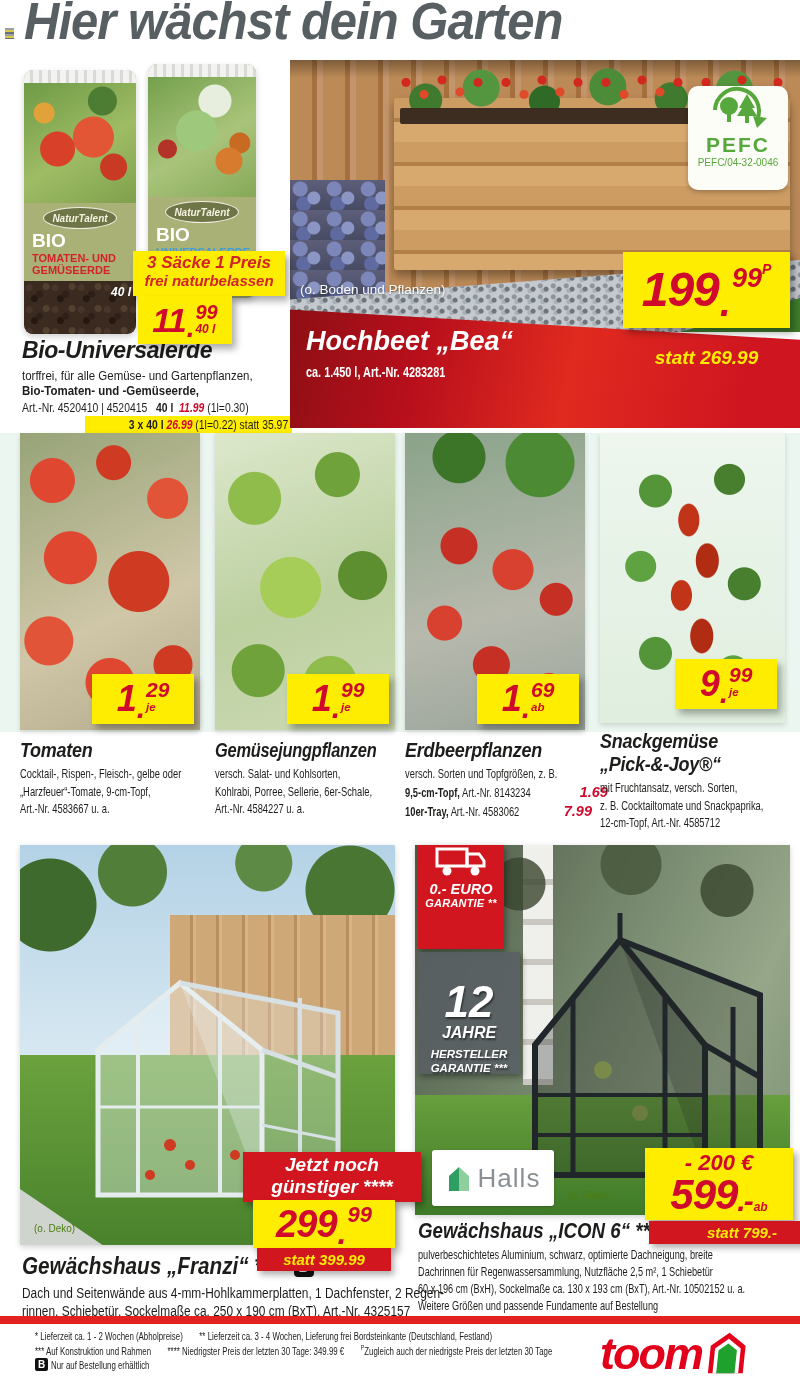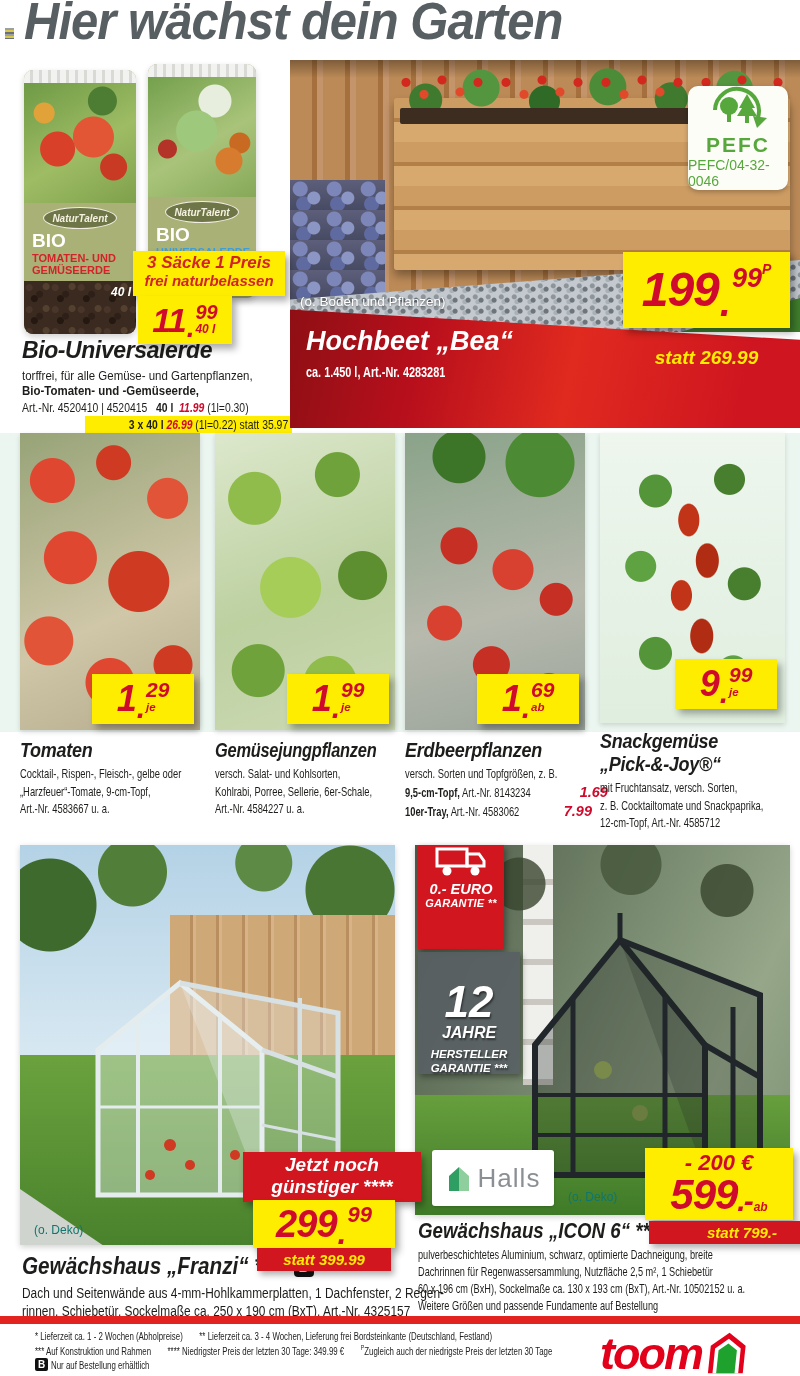--- a/index.html
+++ b/index.html
@@ -88,21 +88,21 @@
   .hb-gravel{position:absolute;left:0;bottom:0;width:100%;height:72px;
      clip-path:polygon(0 55%,100% 0,100% 100%,0 100%);
      background:radial-gradient(circle at 25% 35%,#8d949a 0 2px,#0000 3px),
        radial-gradient(circle at 70% 65%,#6d747a 0 2px,#0000 3px),
        radial-gradient(circle at 45% 80%,#aab1b6 0 2px,#0000 3px),#c3c9ce;background-size:13px 11px;}
   .hb-grass{position:absolute;right:0;bottom:0;width:120px;height:34px;
      clip-path:polygon(0 100%,100% 0,100% 100%);background:#3f7d2c;}
   .pefc{position:absolute;right:12px;top:26px;width:100px;height:104px;background:#fdfdf8;border-radius:10px;
      display:flex;flex-direction:column;align-items:center;box-shadow:0 2px 5px rgba(0,0,0,.25);}
   .pefc .pefc-name{color:#57a83c;font-weight:900;font-size:21px;letter-spacing:2px;line-height:1;}
-  .pefc .pefc-code{color:#57a83c;font-size:14px;margin-top:2px;}
+  .pefc .pefc-code{color:#57a83c;font-size:10px;margin-top:2px;}
   .hb-note{color:#ffffff;font-size:13.5px;text-shadow:0 1px 2px rgba(0,0,0,.5);}
   
   .redpanel{left:290px;top:302px;width:510px;height:126px;
     clip-path:polygon(0 6%,100% 30%,100% 100%,0 100%);
     background:linear-gradient(102deg,#8e0f14 0%,#b80f1c 26%,#e02a1f 55%,#cf1620 88%);}
   .hb-title{color:#ffffff;font-style:italic;font-weight:900;font-size:27px;white-space:nowrap;}
   .hb-desc{color:#ffffff;font-size:14.5px;line-height:19px;font-weight:700;}
   
   .midband{left:0;top:433px;width:800px;height:299px;background:#ecf6f0;}
   .plant-img{position:relative;width:100%;box-shadow:0 2px 5px rgba(0,0,0,.15);}
@@ -170,21 +170,21 @@
      clip-path:polygon(0 30%,55% 100%,0 100%);background:#cfd4cf;}
   .gh2-bg{position:absolute;inset:0;background:linear-gradient(115deg,#4e5a48,#72846a 40%,#95a689 75%,#7e9173);}
   .gh2-birch{position:absolute;left:108px;top:0;width:30px;height:240px;background:
      repeating-linear-gradient(180deg,#efefec 0 34px,#c9c7c0 34px 40px);}
   .gh2-leaves{position:absolute;left:40px;top:0;width:320px;height:130px;background:
      radial-gradient(circle at 20% 30%,#39462f 0 26px,#0000 27px),
      radial-gradient(circle at 55% 15%,#45563a 0 30px,#0000 31px),
      radial-gradient(circle at 85% 35%,#39462f 0 26px,#0000 27px);opacity:.8;}
   .gh2-lawn{position:absolute;left:0;bottom:0;width:100%;height:120px;
      background:linear-gradient(#679f3d,#3f7a28);}
-  .gh-note{color:#0f766e;font-size:12px;}
+  .gh-note{color:#4d7c0f;font-size:10px;}
   
   .ship{left:418px;top:845px;width:86px;height:104px;background:#d2161f;color:#fff;
      display:flex;flex-direction:column;align-items:center;box-shadow:2px 3px 6px rgba(0,0,0,.35);}
   .ship .l1{font-style:italic;font-weight:900;font-size:14.5px;margin-top:2px;}
   .ship .l2{font-style:italic;font-weight:900;font-size:11px;letter-spacing:.2px;}
   .warr{left:418px;top:952px;width:102px;height:122px;background:rgba(88,95,99,.88);color:#fff;
      display:flex;flex-direction:column;align-items:center;box-shadow:2px 3px 6px rgba(0,0,0,.35);
      font-style:italic;font-weight:700;text-shadow:1px 2px 2px rgba(0,0,0,.5);justify-content:flex-end;}
   .warr .n{font-size:44px;line-height:1;margin-top:4px;}
   .warr .j{font-size:16px;line-height:1;margin-top:1px;}
@@ -275,21 +275,21 @@
         <polygon points="50,42 60,32 46,30" fill="#57a83c"></polygon>
         <circle cx="22" cy="20" r="9" fill="#57a83c"></circle>
         <rect x="20" y="27" width="4" height="9" fill="#57a83c"></rect>
         <polygon points="40,8 48,22 32,22" fill="#57a83c"></polygon>
         <polygon points="40,14 50,30 30,30" fill="#57a83c"></polygon>
         <rect x="38" y="30" width="4" height="7" fill="#57a83c"></rect>
       </svg>
       <div class="pefc-name">PEFC</div>
       <div class="pefc-code">PEFC/04-32-0046</div>
     </div>
-    <div class="abs hb-note" style="left:10px;top:234px;">(o. Boden und Pflanzen)</div>
+    <div class="abs hb-note" style="left:10px;top:222px;">(o. Boden und Pflanzen)</div>
   </div>
 
   <div class="abs redpanel"></div>
 
   <div class="abs ybox" style="left:623px;top:252px;width:167px;height:76px;z-index:4;">
     <div class="price">
       <span class="pi" style="font-size:48px;">199</span>
         <span class="pd" style="font-size:40px;line-height:.6;">.</span>
       <span class="pcol">
         <span class="pc" style="font-size:27px;">99</span>

